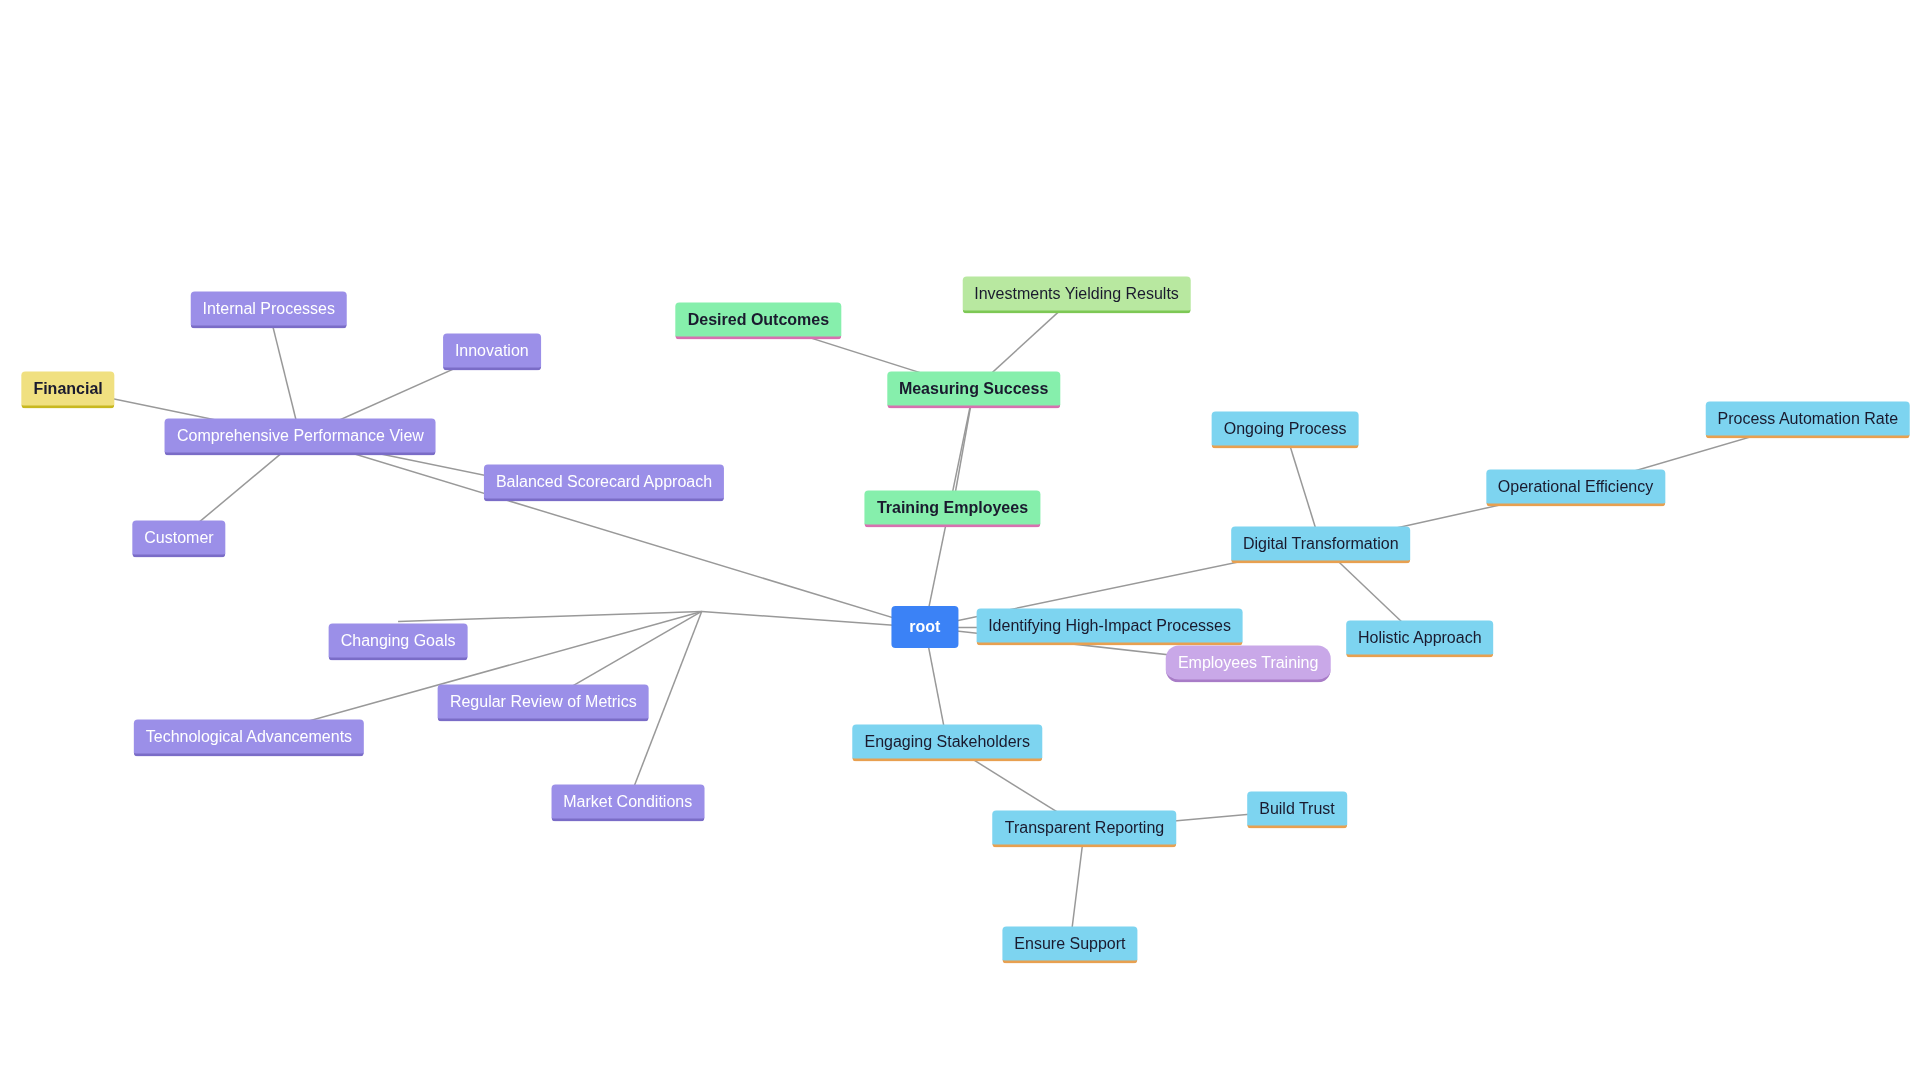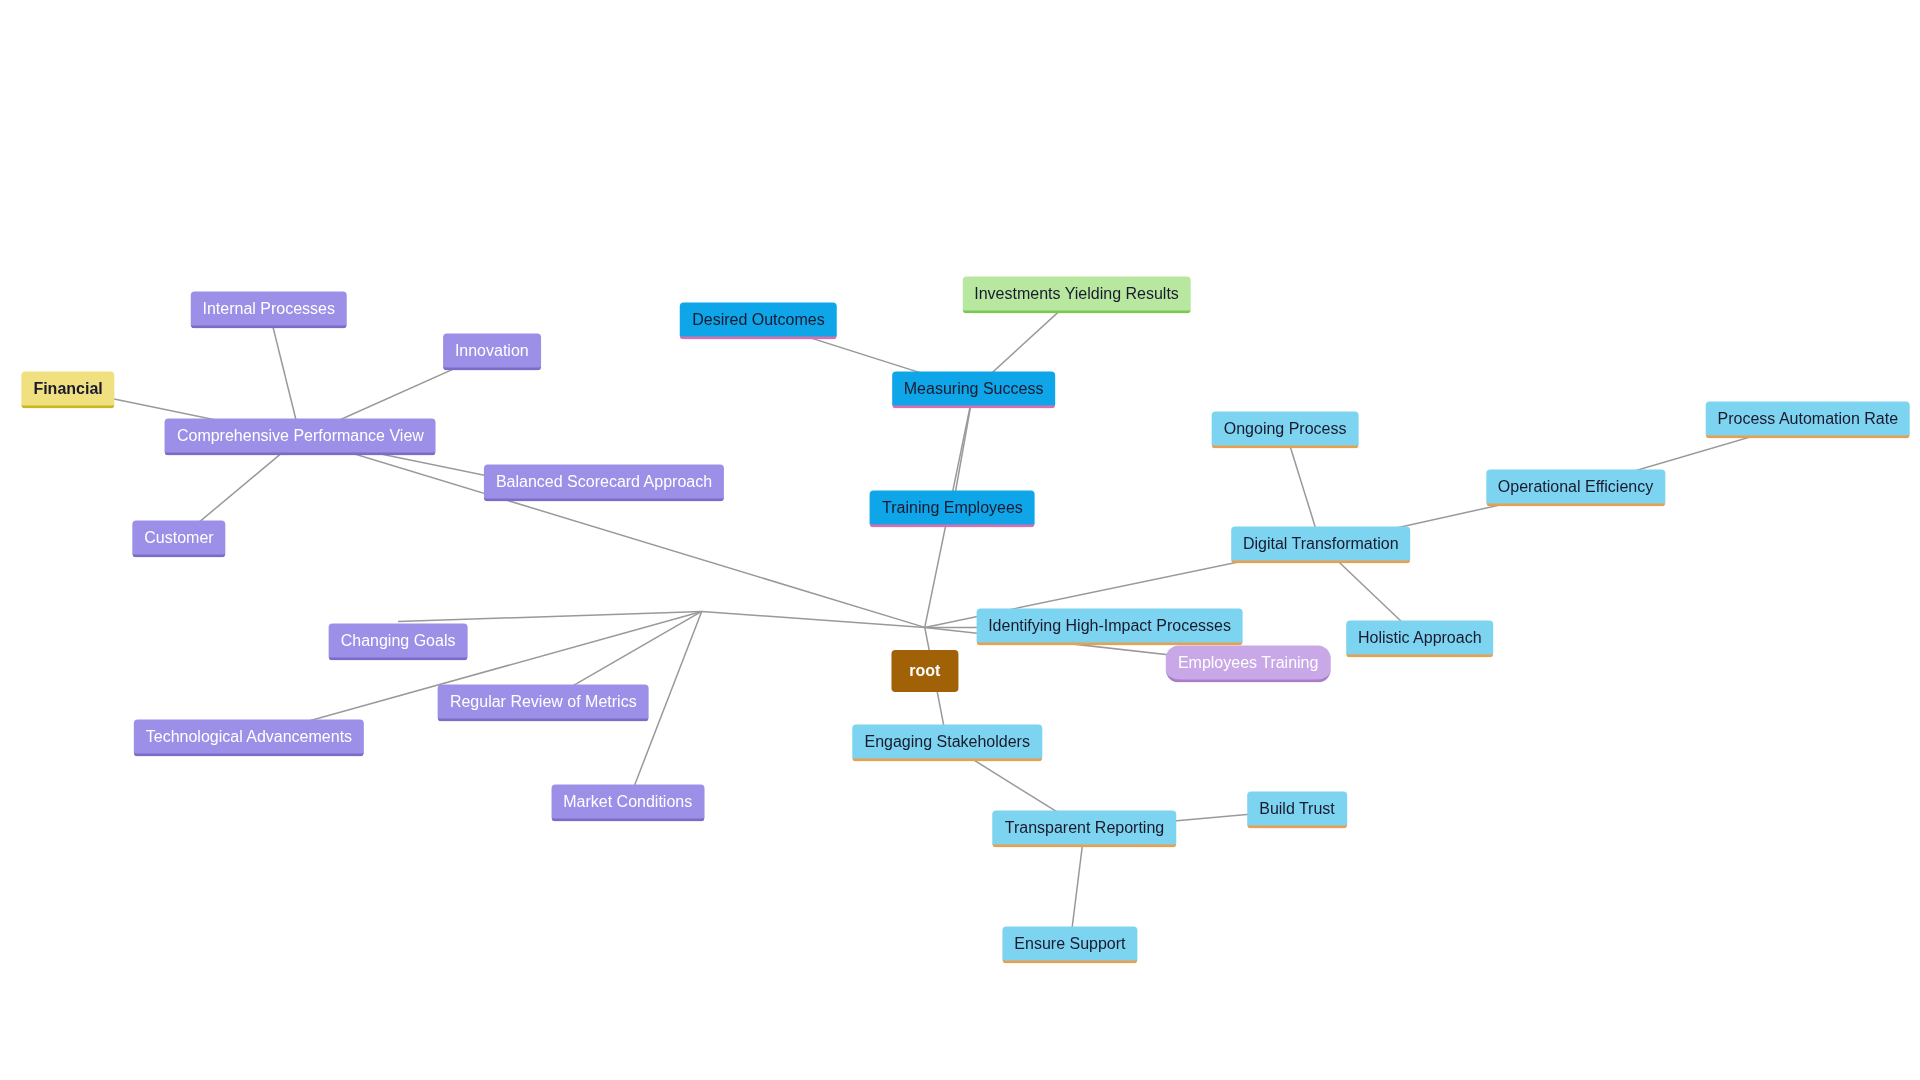--- a/index.html
+++ b/index.html
@@ -28,26 +28,25 @@
       position: absolute;
       border-radius: 4px;
       padding: 8px 12px;
       font-size: 16px;
       text-align: center;
       cursor: pointer;
       transform: translate(-50%, -50%);
       white-space: nowrap;
     }
     .node-root {
-      background: #a16207;
+      background: #3b82f6;
       color: #ffffff;
       font-weight: bold;
       border-radius: 4px;
       padding: 12px 18px;
-      margin-top: 44px;
     }
     .node-purple {
       background: #9b8fe8;
       color: #ffffff;
       border-bottom: 3px solid #7a6cc7;
     }
     .node-purple-light {
       background: #c9a8e8;
       color: #ffffff;
       border-bottom: 3px solid #a87cc7;
@@ -56,23 +55,24 @@
       background: #7dd4f0;
       color: #1a1a2e;
       border-bottom: 3px solid #e8a050;
     }
     .node-green {
       background: #b8e8a0;
       color: #1a1a2e;
       border-bottom: 3px solid #7dc855;
     }
     .node-pink {
-      background: #0ea5e9;
+      background: #86efac;
       color: #1a1a2e;
       border-bottom: 3px solid #d870b0;
+      font-weight: bold;
     }
     .node-yellow {
       background: #f0e080;
       color: #1a1a2e;
       border-bottom: 3px solid #c8b820;
       font-weight: bold;
     }
   </style>
 </head>
 <body>

